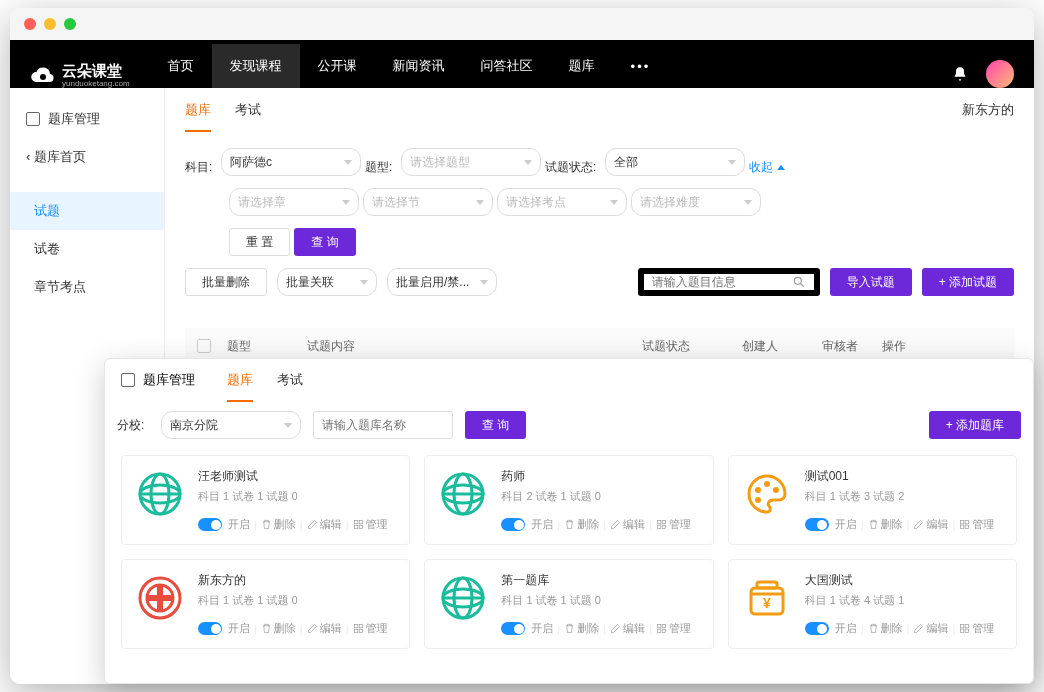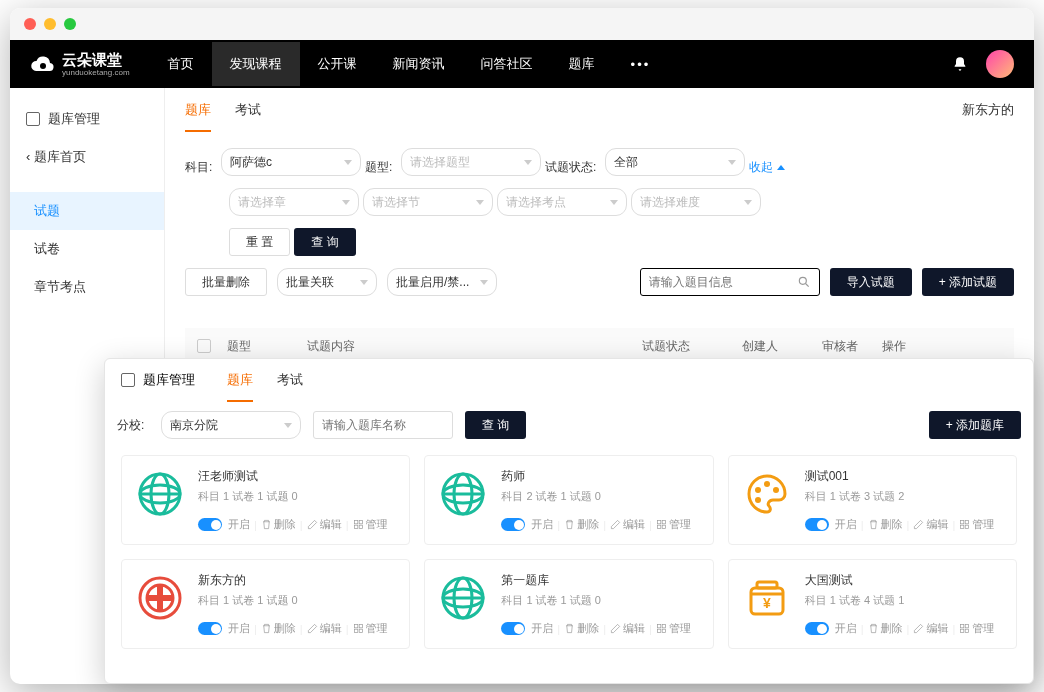--- a/index.html
+++ b/index.html
@@ -1,21 +1,21 @@
 <!DOCTYPE html>
 <html><head>
 <meta charset="utf-8">
 <style>
 *{margin:0;padding:0;box-sizing:border-box;font-family:-apple-system,"PingFang SC","Microsoft YaHei",sans-serif}
 body{background:#fff;width:1044px;height:692px;position:relative;overflow:hidden}
 .mac-window{position:absolute;top:8px;left:10px;width:1024px;height:676px;background:#fff;border-radius:10px;box-shadow:0 10px 40px rgba(0,0,0,0.3);overflow:hidden}
 .mac-titlebar{height:32px;display:flex;align-items:center;padding-left:14px;gap:8px;background:#f5f5f5}
 .mac-dot{width:12px;height:12px;border-radius:50%}
 .dot-r{background:#ff5f56}.dot-y{background:#ffbd2e}.dot-g{background:#27c93f}
-.topnav{height:48px;background:#000;display:flex;align-items:center;padding:0 20px;color:#fff;font-size:13px}
+.topnav{height:48px;background:#000;display:flex;align-items:flex-end;padding:0 20px;color:#fff;font-size:13px}
 .logo{display:flex;align-items:center;gap:6px;margin-right:20px}
 .logo-text{font-weight:bold;font-size:15px}
 .logo-sub{font-size:8px;color:#aaa;display:block;margin-top:-2px}
 .nav-items{display:flex;gap:0}
 .nav-item{padding:0 18px;height:44px;display:flex;align-items:center;cursor:pointer}
 .nav-item.active{background:#2a2a2a}
 .nav-more{letter-spacing:2px}
 .nav-right{margin-left:auto;display:flex;align-items:center;gap:18px}
 .bell-icon{width:16px;height:16px;position:relative}
 .bell-icon svg{width:16px;height:16px;fill:#fff}
@@ -37,23 +37,23 @@
 .filters{padding:16px 0;font-size:12px}
 .filter-row{display:flex;align-items:flex-end;gap:4px;margin-bottom:12px}
 .label{color:#333;min-width:32px}
 .select{border:1px solid #ddd;border-radius:11px;height:28px;padding:0 8px;display:flex;align-items:center;justify-content:space-between;background:#fff;cursor:pointer;font-size:12px;color:#333}
 .select.ph{color:#bbb}
 .chevron{width:0;height:0;border-left:4px solid transparent;border-right:4px solid transparent;border-top:5px solid #ccc;margin-left:6px}
 .collapse-link{color:#1890ff;cursor:pointer;display:flex;align-items:center;gap:4px}
 .collapse-link .up{width:0;height:0;border-left:4px solid transparent;border-right:4px solid transparent;border-bottom:5px solid #1890ff}
 .btn{height:28px;padding:0 16px;border-radius:3px;font-size:12px;display:inline-flex;align-items:center;cursor:pointer;border:1px solid transparent}
 .btn-default{border-color:#ddd;color:#333;background:#fff}
-.btn-primary{background:#0f172a;color:#fff}
+.btn-primary{background:#6d28d9;color:#fff}
 .toolbar{display:flex;align-items:center;gap:10px;margin-top:8px}
-.search-input{flex:0 0 180px;height:28px;border:1px solid #000000;border-radius:3px;padding:0 8px;display:flex;align-items:center;justify-content:space-between;margin-left:auto}
+.search-input{flex:0 0 180px;height:28px;border:6px solid #000000;border-radius:3px;padding:0 8px;display:flex;align-items:center;justify-content:space-between;margin-left:auto}
 .search-input input{border:none;outline:none;font-size:12px;width:140px}
 .search-icon{width:14px;height:14px}
 .table{margin-top:16px;font-size:12px}
 .thead{display:flex;align-items:center;height:36px;background:#fafafa;padding:0 12px;color:#666}
 .tbody .trow{display:flex;align-items:center;height:48px;padding:0 12px;border-bottom:1px solid #f0f0f0}
 .checkbox{width:14px;height:14px;border:1px solid #ccc;border-radius:2px;margin-right:16px}
 .col-type{width:80px}.col-content{flex:1}.col-status{width:100px}.col-creator{width:80px}.col-reviewer{width:60px}.col-ops{width:120px}
 .status-dot{width:6px;height:6px;border-radius:50%;background:#888;display:inline-block;margin-right:4px}
 .op-link{color:#1890ff;margin-right:8px;cursor:pointer}
 .op-gray{color:#bbb;margin-right:8px}

